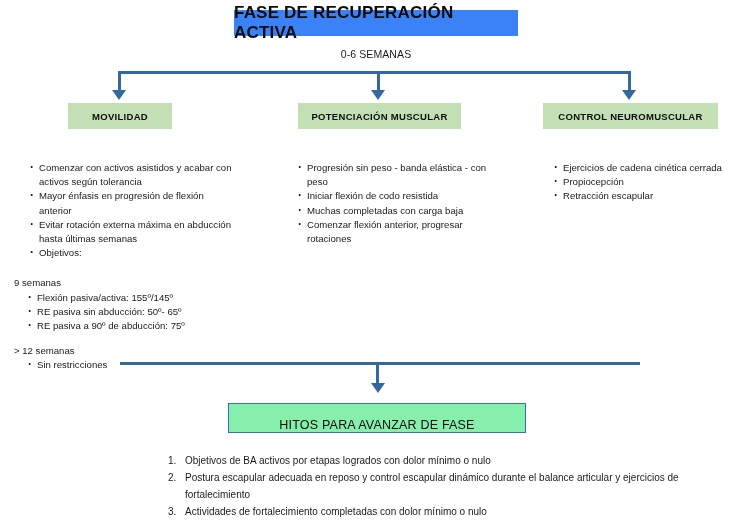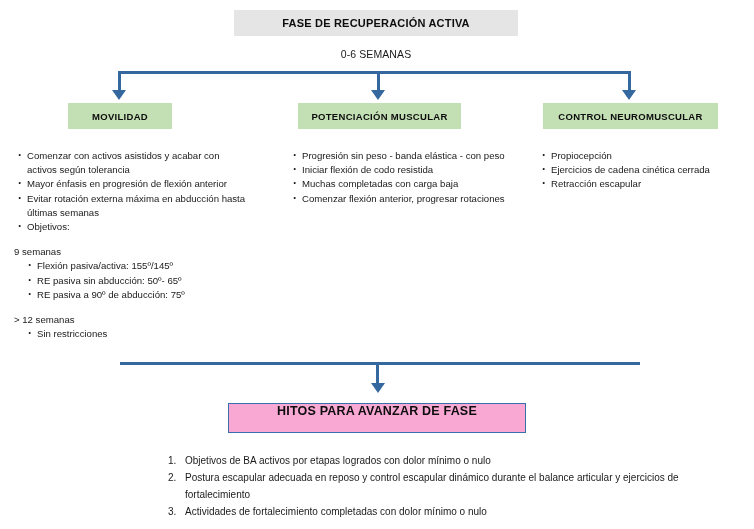--- a/index.html
+++ b/index.html
@@ -9,23 +9,23 @@
     font-family:"Liberation Sans", sans-serif;
     color:#1a1a1a;
     position:relative;
     overflow:hidden;
   }
   .canvas{position:relative;width:754px;height:529px;}
 
   
   .title-banner{
     position:absolute;left:234px;top:10px;width:284px;height:26px;
-    background:#e5e5e5;
+    background:#3b82f6;
     display:flex;align-items:center;justify-content:center;
-    font-size:11px;font-weight:bold;letter-spacing:.2px;
+    font-size:17px;font-weight:bold;letter-spacing:.2px;
     color:#0d0d0d;
   }
   .subtitle{
     position:absolute;left:234px;top:48px;width:284px;
     text-align:center;font-size:10.5px;font-weight:normal;color:#1a1a1a;
     letter-spacing:.1px;
   }
 
   
   .bracket-h{
@@ -50,24 +50,24 @@
     font-size:9.5px;font-weight:bold;color:#0d0d0d;letter-spacing:.3px;
     text-align:center;
   }
   .chip-mov{left:68px;top:103px;width:104px;}
   .chip-pot{left:298px;top:103px;width:163px;}
   .chip-ctrl{left:543px;top:103px;width:175px;}
 
   
   .col{position:absolute;font-size:9.6px;line-height:14.2px;color:#1a1a1a;}
   .col-mov{left:14px;top:145px;width:240px;}
-  .col-pot{left:289px;top:145px;width:240px;}
+  .col-pot{left:282px;top:145px;width:240px;}
   .col-ctrl{left:538px;top:145px;width:215px;}
 
-  ul.bl{list-style:none;margin:4px;padding:0;}
+  ul.bl{list-style:none;margin:16px;padding:0;}
   ul.bl > li{
     position:relative;padding-left:9px;margin:0 0 0 0;
   }
   ul.bl > li::before{
     content:"\00B7";
     position:absolute;left:0;top:-1px;
     font-weight:bold;font-size:12px;line-height:14px;
   }
   ul.bl > li .cont{display:block;}
 
@@ -87,23 +87,23 @@
     position:absolute;left:120px;top:362px;width:520px;height:3px;
     background:#35689f;
   }
   .bottom-stem{
     position:absolute;left:376px;top:362px;width:3px;height:22px;background:#35689f;
   }
 
   
   .hitos-box{
     position:absolute;left:228px;top:403px;width:296px;height:28px;
-    border:1.5px solid #3a6fad;background:#f9a8d4;
-    display:flex;align-items:flex-start;justify-content:center;
-    font-size:12.5px;font-weight:bold;color:#0d0d0d;letter-spacing:.2px;
+    border:1.5px solid #3a6fad;background:#86efac;
+    display:flex;align-items:flex-end;justify-content:center;
+    font-size:12.5px;font-weight:normal;color:#0d0d0d;letter-spacing:.2px;
   }
 
   
   .hitos-list{
     position:absolute;left:168px;top:452px;width:540px;
     font-size:10px;line-height:17px;color:#1a1a1a;
   }
   ol.nb{list-style:none;margin:0;padding:0;counter-reset:h;}
   ol.nb > li{position:relative;padding-left:17px;counter-increment:h;}
   ol.nb > li::before{
@@ -186,24 +186,24 @@
         </li>
       <li>
           <span class="cont">Comenzar flexión anterior, progresar rotaciones</span>
         </li>
     </ul>
   </div>
 
   <div class="col col-ctrl">
     <ul class="bl">
       <li>
+          <span class="cont">Ejercicios de cadena cinética cerrada</span>
+        </li>
+      <li>
           <span class="cont">Propiocepción</span>
-        </li>
-      <li>
-          <span class="cont">Ejercicios de cadena cinética cerrada</span>
         </li>
       <li>
           <span class="cont">Retracción escapular</span>
         </li>
     </ul>
   </div>
 
   <div class="bottom-h"></div>
   <div class="bottom-stem"></div>
   <div class="arrow-head" style="left:371px;top:383px;"></div>

